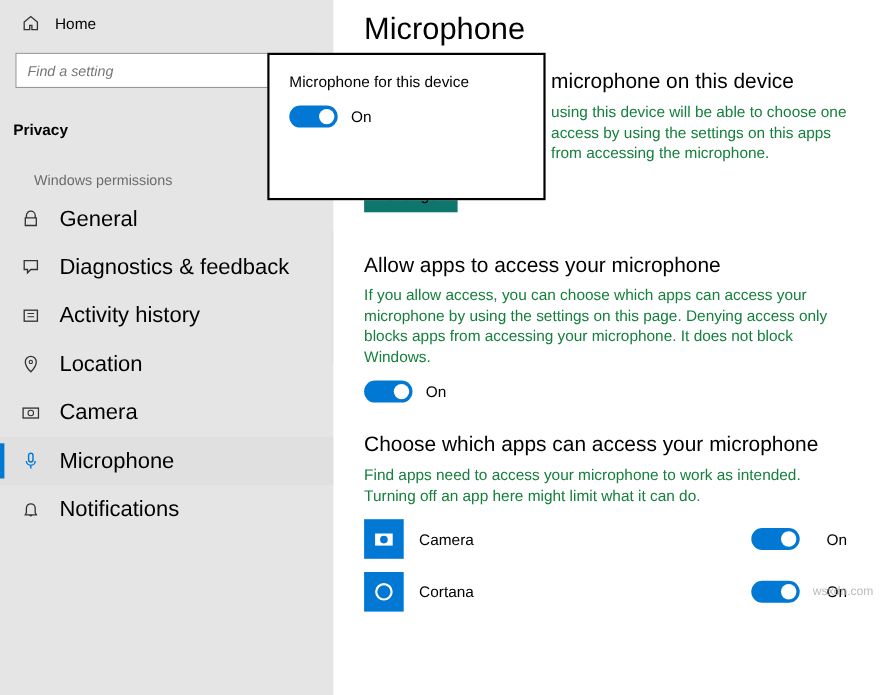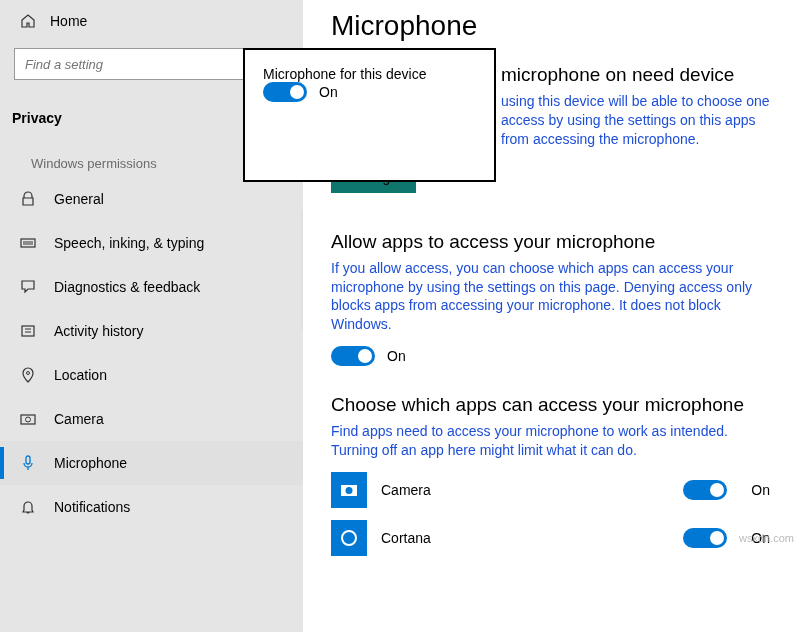--- a/index.html
+++ b/index.html
@@ -4,43 +4,43 @@
 <style>
 * { box-sizing: border-box; margin: 0; padding: 0; font-family: "Segoe UI", sans-serif; }
 body { width: 800px; height: 632px; overflow: hidden; background: #fff; position: relative; }
 .sidebar { position: absolute; left: 0; top: 0; width: 303px; height: 632px; background: #e5e5e5; padding: 0; }
 .home-row { display: flex; align-items: center; height: 42px; padding-left: 20px; cursor: pointer; font-size: 14px; }
 .home-row svg { margin-right: 14px; }
 .search-box { margin: 6px 14px 22px 14px; }
 .search-box input { width: 100%; height: 32px; border: 1px solid #999; padding: 0 10px; font-size: 13px; font-style: italic; color: #666; background: #fff; }
 .privacy-label { font-weight: 600; font-size: 14px; padding: 8px 12px 16px; }
 .section-header { color: #6b6b6b; font-size: 13px; padding: 14px 31px 6px; }
-.nav-item { display: flex; align-items: center; height: 44px; padding-left: 20px; font-size: 14px; cursor: pointer; position: relative; }
+.nav-item { display: flex; align-items: center; height: 44px; padding-left: 20px; font-size: 20px; cursor: pointer; position: relative; }
 .nav-item svg { margin-right: 18px; flex-shrink: 0; }
 .nav-item.active { background: #e0e0e0; }
 .nav-item.active::before { content: ""; position: absolute; left: 0; top: 6px; bottom: 6px; width: 4px; background: #0078d4; }
 .divider-scroll { position: absolute; right: 0; top: 210px; width: 2px; height: 120px; background: #e0e0e0; }
 .main { position: absolute; left: 303px; top: 0; right: 0; height: 632px; padding: 10px 30px 0 28px; overflow: hidden; }
 .page-title { font-size: 28px; font-weight: 400; margin-bottom: 22px; }
 .section-title { font-size: 19px; font-weight: 400; margin-top: 10px; margin-bottom: 6px; }
-.section-desc { font-size: 14px; color: #1d4ed8; line-height: 1.35; margin-bottom: 12px; }
+.section-desc { font-size: 14px; color: #15803d; line-height: 1.35; margin-bottom: 12px; }
 .status-line { font-size: 14px; margin-bottom: 14px; }
 .change-btn { background: #0f766e; border: none; padding: 8px 18px; font-size: 14px; cursor: pointer; margin-bottom: 28px; }
 .toggle-row { display: flex; align-items: center; margin-bottom: 28px; }
 .toggle { width: 44px; height: 20px; background: #0078d4; border-radius: 10px; position: relative; cursor: pointer; margin-right: 12px; }
 .toggle::after { content: ""; position: absolute; right: 3px; top: 3px; width: 14px; height: 14px; background: #fff; border-radius: 50%; }
 .toggle-label { font-size: 14px; }
 .app-row { display: flex; align-items: center; margin-bottom: 12px; }
 .app-icon { width: 36px; height: 36px; background: #0078d4; margin-right: 14px; display: flex; align-items: center; justify-content: center; }
 .app-icon.camera svg { fill: #fff; }
 .app-icon.cortana { background: #0078d4; }
 .app-icon.cortana .ring { width: 16px; height: 16px; border: 2px solid #fff; border-radius: 50%; }
 .app-name { font-size: 14px; flex: 1; }
 .popup { position: absolute; left: 243px; top: 48px; width: 253px; height: 134px; background: #fff; border: 2px solid #000; padding: 16px 18px; }
-.popup-title { font-size: 14px; }
+.popup-title { font-size: 14px; margin-bottom: 14px; }
 .watermark { position: absolute; right: 6px; bottom: 88px; font-size: 11px; color: #bbb; }
 </style>
 </head>
 <body>
 
 <div class="sidebar">
   <div class="home-row">
     <svg width="16" height="16" viewBox="0 0 16 16">
         <path fill="none" stroke="#333" stroke-width="1.2" d="M2 7l6-5 6 5v7H9v-4H7v4H2z"></path>
       </svg>
@@ -51,28 +51,20 @@
   </div>
   <div class="privacy-label">Privacy</div>
 
   <div class="section-header">Windows permissions</div>
 
   <div class="nav-item">
     <svg width="16" height="16" viewBox="0 0 16 16">
         <path fill="none" stroke="#333" stroke-width="1.2" d="M4 7V5a4 4 0 018 0v2M3 7h10v7H3z"></path>
       </svg>
     <span>General</span>
-  </div>
-  <div class="nav-item">
-    <svg width="16" height="16" viewBox="0 0 16 16">
-        <rect x="1" y="4" width="14" height="8" fill="none" stroke="#333" stroke-width="1.2"></rect>
-        <line x1="3" y1="7" x2="13" y2="7" stroke="#333"></line>
-        <line x1="3" y1="9" x2="13" y2="9" stroke="#333"></line>
-      </svg>
-    <span>Speech, inking, &amp; typing</span>
   </div>
   <div class="nav-item">
     <svg width="16" height="16" viewBox="0 0 16 16">
         <path fill="none" stroke="#333" stroke-width="1.2" d="M2 2h12v8H8l-3 3v-3H2z"></path>
       </svg>
     <span>Diagnostics &amp; feedback</span>
   </div>
   <div class="nav-item">
     <svg width="16" height="16" viewBox="0 0 16 16">
         <rect x="2" y="3" width="12" height="10" fill="none" stroke="#333" stroke-width="1.2"></rect>
@@ -110,21 +102,21 @@
       </svg>
     <span>Notifications</span>
   </div>
 
   <div class="divider-scroll"></div>
 </div>
 
 <div class="main">
   <h1 class="page-title">Microphone</h1>
 
-  <h2 class="section-title" style="padding-left:170px;">microphone on need device</h2>
+  <h2 class="section-title" style="padding-left:170px;">microphone on this device</h2>
   <p class="section-desc" style="padding-left:170px;">using this device will be able to choose one access by using the settings on this apps from accessing the microphone.</p>
   <button class="change-btn">Change</button>
 
   <h2 class="section-title">Allow apps to access your microphone</h2>
   <p class="section-desc">If you allow access, you can choose which apps can access your microphone by using the settings on this page. Denying access only blocks apps from accessing your microphone. It does not block Windows.</p>
   <div class="toggle-row">
     <div class="toggle"></div>
     <span class="toggle-label">On</span>
   </div>
 

